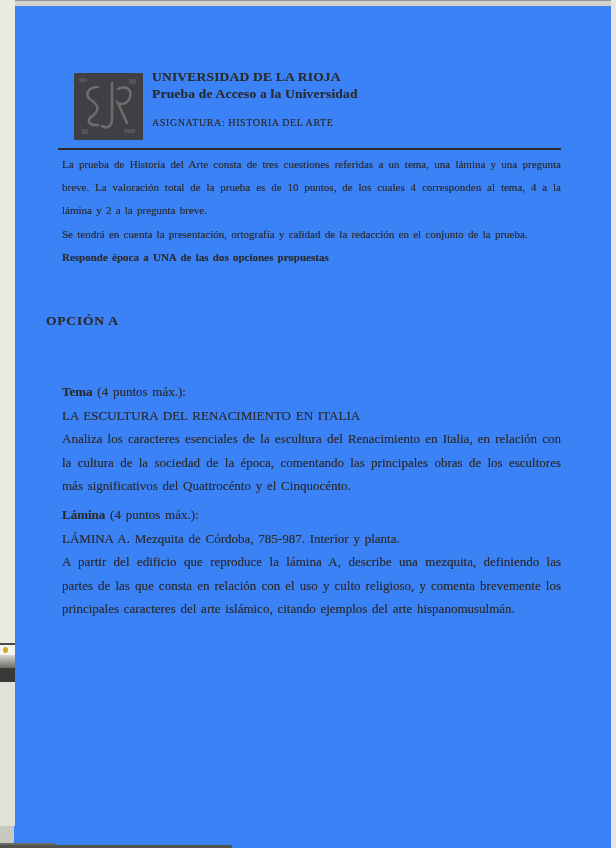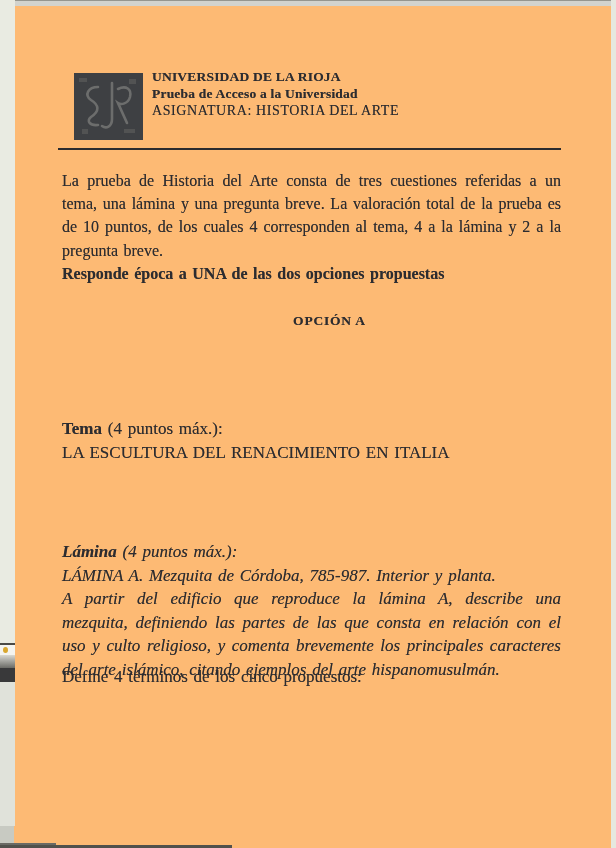--- a/index.html
+++ b/index.html
@@ -1,18 +1,18 @@
 <!DOCTYPE html>
 <html><head>
 <meta charset="utf-8">
 <style>
   html,body{margin:0;padding:0;background:#e9ebe2;}
   .page{
     position:relative;width:616px;height:848px;overflow:hidden;
-    background:#fdba74;
+    background:#3b82f6;
     font-family:"Liberation Serif","DejaVu Serif",serif;
     color:#2c2c30;
   }
   
   .edge-top{position:absolute;left:0;top:0;width:616px;height:5px;background:#d2d3ce;border-top:1px solid #95968f;}
   .edge-right{position:absolute;right:0;top:0;width:5px;height:848px;background:#e6e8df;}
   .edge-left{position:absolute;left:0;top:0;width:15px;height:644px;background:#e9ebe2;}
   .edge-left-line{position:absolute;left:0;top:643px;width:15px;height:2px;background:#4a4a46;}
   .edge-left-white{position:absolute;left:0;top:645px;width:15px;height:10px;background:#f4f4f0;}
   .edge-left-dot{position:absolute;left:3px;top:647px;width:5px;height:6px;border-radius:50%;background:#d9a72e;}
@@ -21,38 +21,38 @@
   .edge-left-lower{position:absolute;left:0;top:682px;width:15px;height:144px;background:#e0e2da;}
   .edge-bl-square{position:absolute;left:0;top:826px;width:14px;height:19px;background:#c8cac2;}
   .edge-bl-line-short{position:absolute;left:0;top:843px;width:56px;height:2px;background:#6a6a64;}
   .edge-bl-line-long{position:absolute;left:0;top:845px;width:232px;height:3px;background:#51514c;}
 
   
   .logo{position:absolute;left:74px;top:73px;width:69px;height:67px;background:#3e4043;}
   .logo svg{display:block;}
   .header-text{position:absolute;left:152px;top:69px;width:380px;}
   .h-line{font-weight:bold;font-size:13.5px;line-height:16.5px;letter-spacing:.2px;}
-  .h-sub{font-size:14px;line-height:14px;letter-spacing:.6px;font-weight:normal;margin-top:2px;}
+  .h-sub{font-size:10px;line-height:14px;letter-spacing:.6px;font-weight:normal;margin-top:14px;}
 
   .rule{position:absolute;left:58px;top:148px;width:503px;height:2px;background:#2b2b2e;}
 
   
-  .intro{position:absolute;left:62px;top:153px;width:499px;font-size:16px;line-height:23.2px;word-spacing:1.5px;margin-top:16px;}
+  .intro{position:absolute;left:62px;top:153px;width:499px;font-size:11px;line-height:23.2px;word-spacing:1.5px;}
   .intro p{margin:0;text-align:justify;}
   .intro p.no-just{text-align:left;}
   .bold{font-weight:bold;}
 
-  .opcion{position:absolute;left:80px;top:313px;width:499px;text-align:center;font-weight:bold;font-size:13.5px;letter-spacing:.8px;}
+  .opcion{position:absolute;left:46px;top:313px;width:499px;font-weight:bold;font-size:13.5px;letter-spacing:.8px;}
 
   
-  .sec{position:absolute;left:62px;width:499px;font-size:17px;line-height:23.5px;word-spacing:1.5px;margin-top:37px;}
+  .sec{position:absolute;left:62px;width:499px;font-size:13px;line-height:23.5px;word-spacing:1.5px;}
   .sec p{margin:0;}
   .sec-body{text-align:justify;}
   .sec-tema{top:380px;}
-  .sec-lamina{top:503px;font-style:italic;}
+  .sec-lamina{top:503px;}
   .sec-pregunta{top:628px;}
 
   
   .page{text-shadow:0 0 .4px rgba(44,44,48,.55);}
 </style>
 </head>
 <body>
 
 <div class="page">
 
@@ -88,33 +88,34 @@
   <div class="header-text">
     <div class="h-line">UNIVERSIDAD DE LA RIOJA</div>
     <div class="h-line">Prueba de Acceso a la Universidad</div>
     <div class="h-sub">ASIGNATURA: HISTORIA DEL ARTE</div>
   </div>
 
   <div class="rule"></div>
 
   <div class="intro">
     <p>La prueba de Historia del Arte consta de tres cuestiones referidas a un tema, una lámina y una pregunta breve. La valoración total de la prueba es de 10 puntos, de los cuales 4 corresponden al tema, 4 a la lámina y 2 a la pregunta breve.</p>
+    <p>Se tendrá en cuenta la presentación, ortografía y calidad de la redacción en el conjunto de la prueba.</p>
     <p class="bold no-just">Responde época a UNA de las dos opciones propuestas</p>
   </div>
 
   <div class="opcion">OPCIÓN A</div>
 
   <section class="sec sec-tema">
     <p><span class="bold">Tema</span><span> (4 puntos máx.):</span></p>
     <p>LA ESCULTURA DEL RENACIMIENTO EN ITALIA</p>
+    <p class="sec-body">Analiza los caracteres esenciales de la escultura del Renacimiento en Italia, en relación con la cultura de la sociedad de la época, comentando las principales obras de los escultores más significativos del Quattrocénto y el Cinquocénto.</p>
   </section>
 
   <section class="sec sec-lamina">
     <p><span class="bold">Lámina</span><span> (4 puntos máx.):</span></p>
     <p>LÁMINA A. Mezquita de Córdoba, 785-987. Interior y planta.</p>
     <p class="sec-body">A partir del edificio que reproduce la lámina A, describe una mezquita, definiendo las partes de las que consta en relación con el uso y culto religioso, y comenta brevemente los principales caracteres del arte islámico, citando ejemplos del arte hispanomusulmán.</p>
   </section>
 
   <section class="sec sec-pregunta">
-    <p>Define 4 términos de los cinco propuestos:</p>
   </section>
 
 </div>
 
 </body></html>

